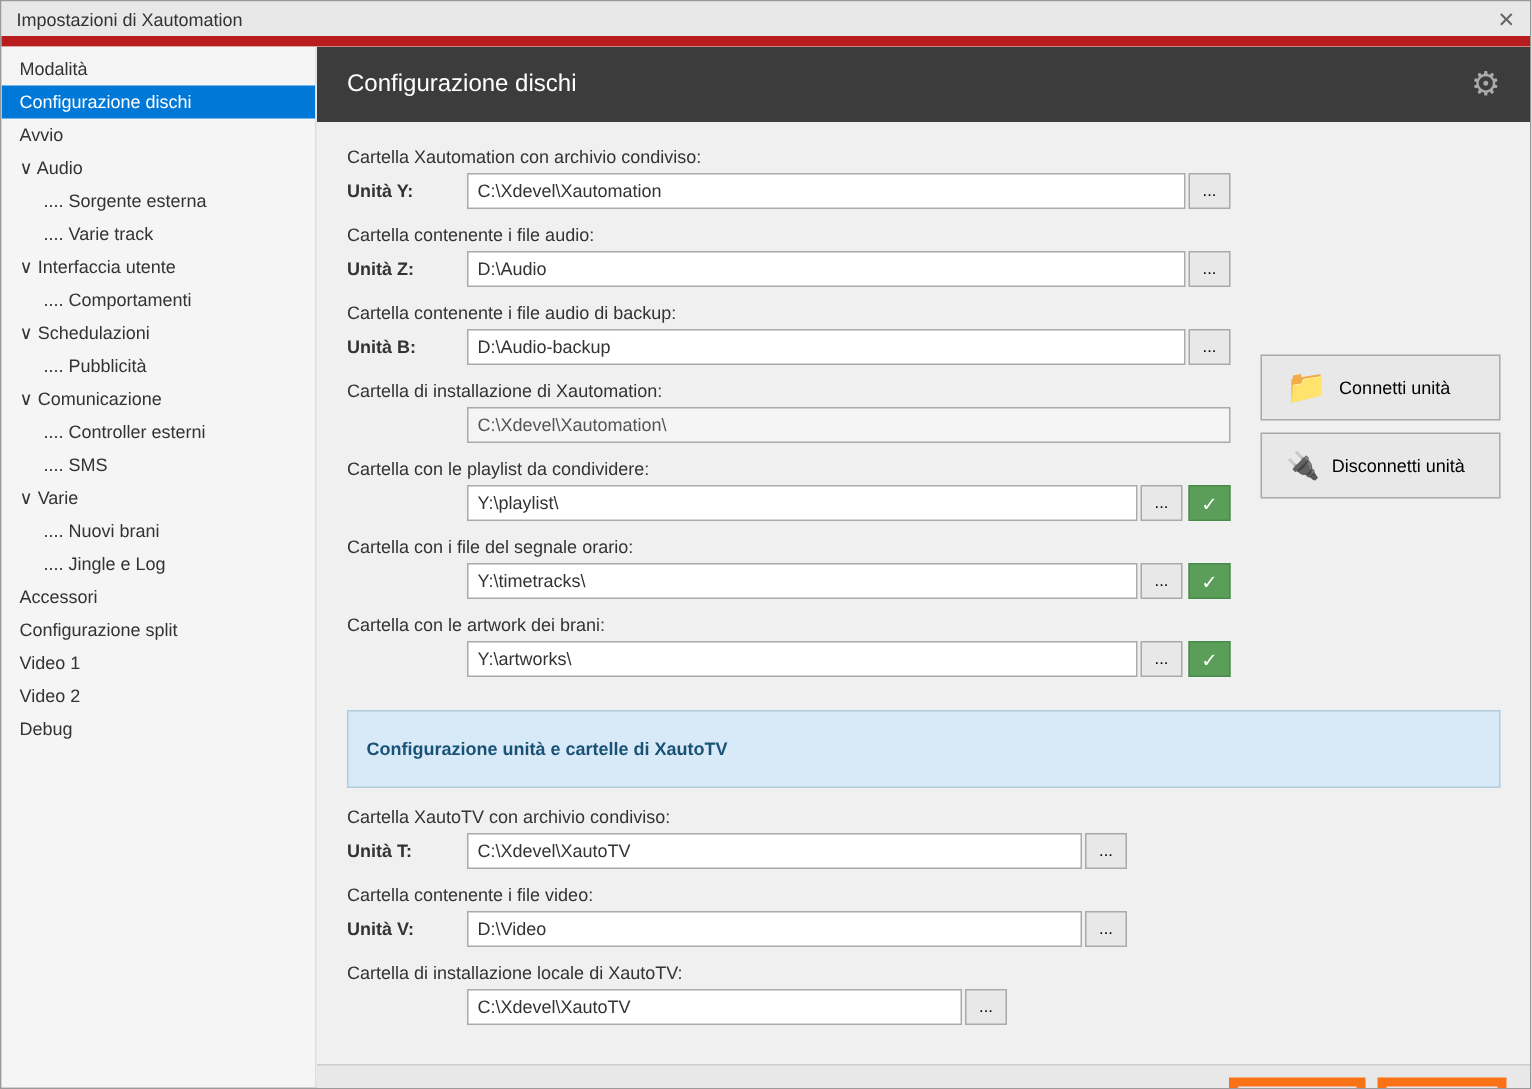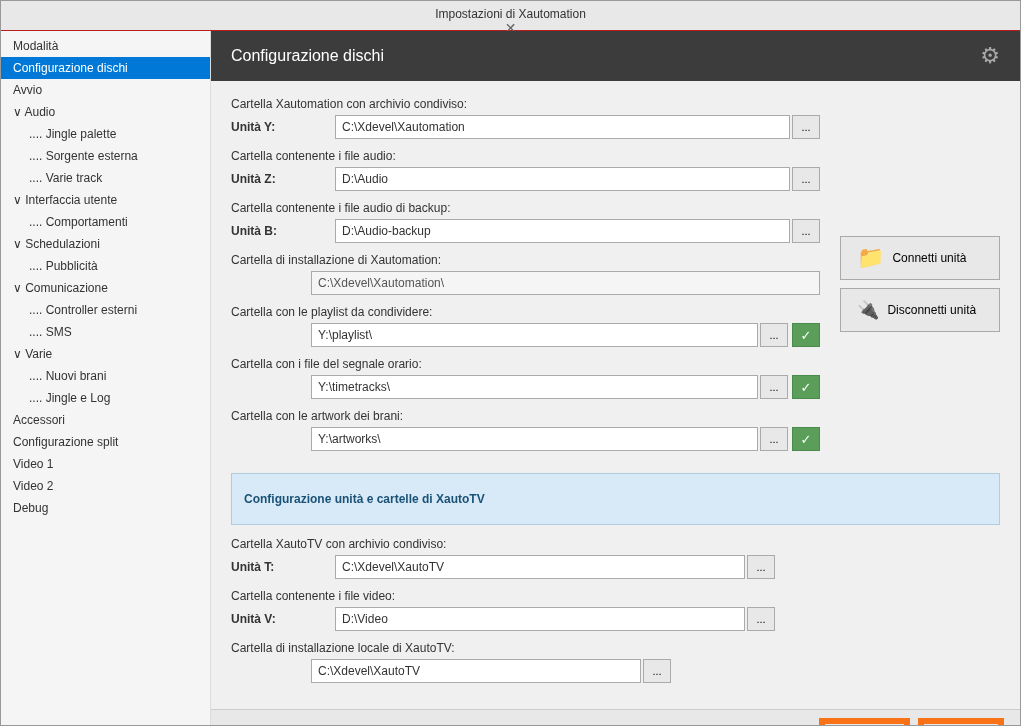--- a/index.html
+++ b/index.html
@@ -16,27 +16,26 @@
       width: 1021px;
       height: 726px;
       background: #f0f0f0;
       border: 1px solid #999;
       display: flex;
       flex-direction: column;
     }
 
     .title-bar {
       background: #e8e8e8;
-      border-bottom: 1px solid #b91c1c;
+      border-bottom: 7px solid #b91c1c;
       padding: 6px 10px;
       display: flex;
       align-items: center;
       justify-content: space-between;
       height: 30px;
-      flex-direction: column;
     }
 
     .title-bar-text {
       font-size: 12px;
       color: #333;
     }
 
     .title-bar-close {
       cursor: pointer;
       font-size: 14px;
@@ -130,21 +129,20 @@
       color: #1a5276;
       margin-bottom: 12px;
       margin-top: 0;
     }
 
     
     .form-row {
       display: flex;
       align-items: center;
       margin-bottom: 8px;
-      gap: 24px;
     }
 
     .form-label {
       width: 80px;
       font-size: 12px;
       color: #333;
       font-weight: bold;
       flex-shrink: 0;
     }
 
@@ -279,23 +277,20 @@
   </div>
 
   <div class="window-body">
 
     <div class="sidebar">
       <div class="sidebar-item level1">Modalità</div>
       <div class="sidebar-item level1 active">Configurazione dischi</div>
       <div class="sidebar-item level1">Avvio</div>
       <div class="sidebar-item level1">
         <span>∨ </span><span>Audio</span>
-      </div>
-      <div class="sidebar-item level2">
-        <span>.... </span><span>Jingle palette</span>
       </div>
       <div class="sidebar-item level2">
         <span>.... </span><span>Sorgente esterna</span>
       </div>
       <div class="sidebar-item level2">
         <span>.... </span><span>Varie track</span>
       </div>
       <div class="sidebar-item level1">
         <span>∨ </span><span>Interfaccia utente</span>
       </div>

